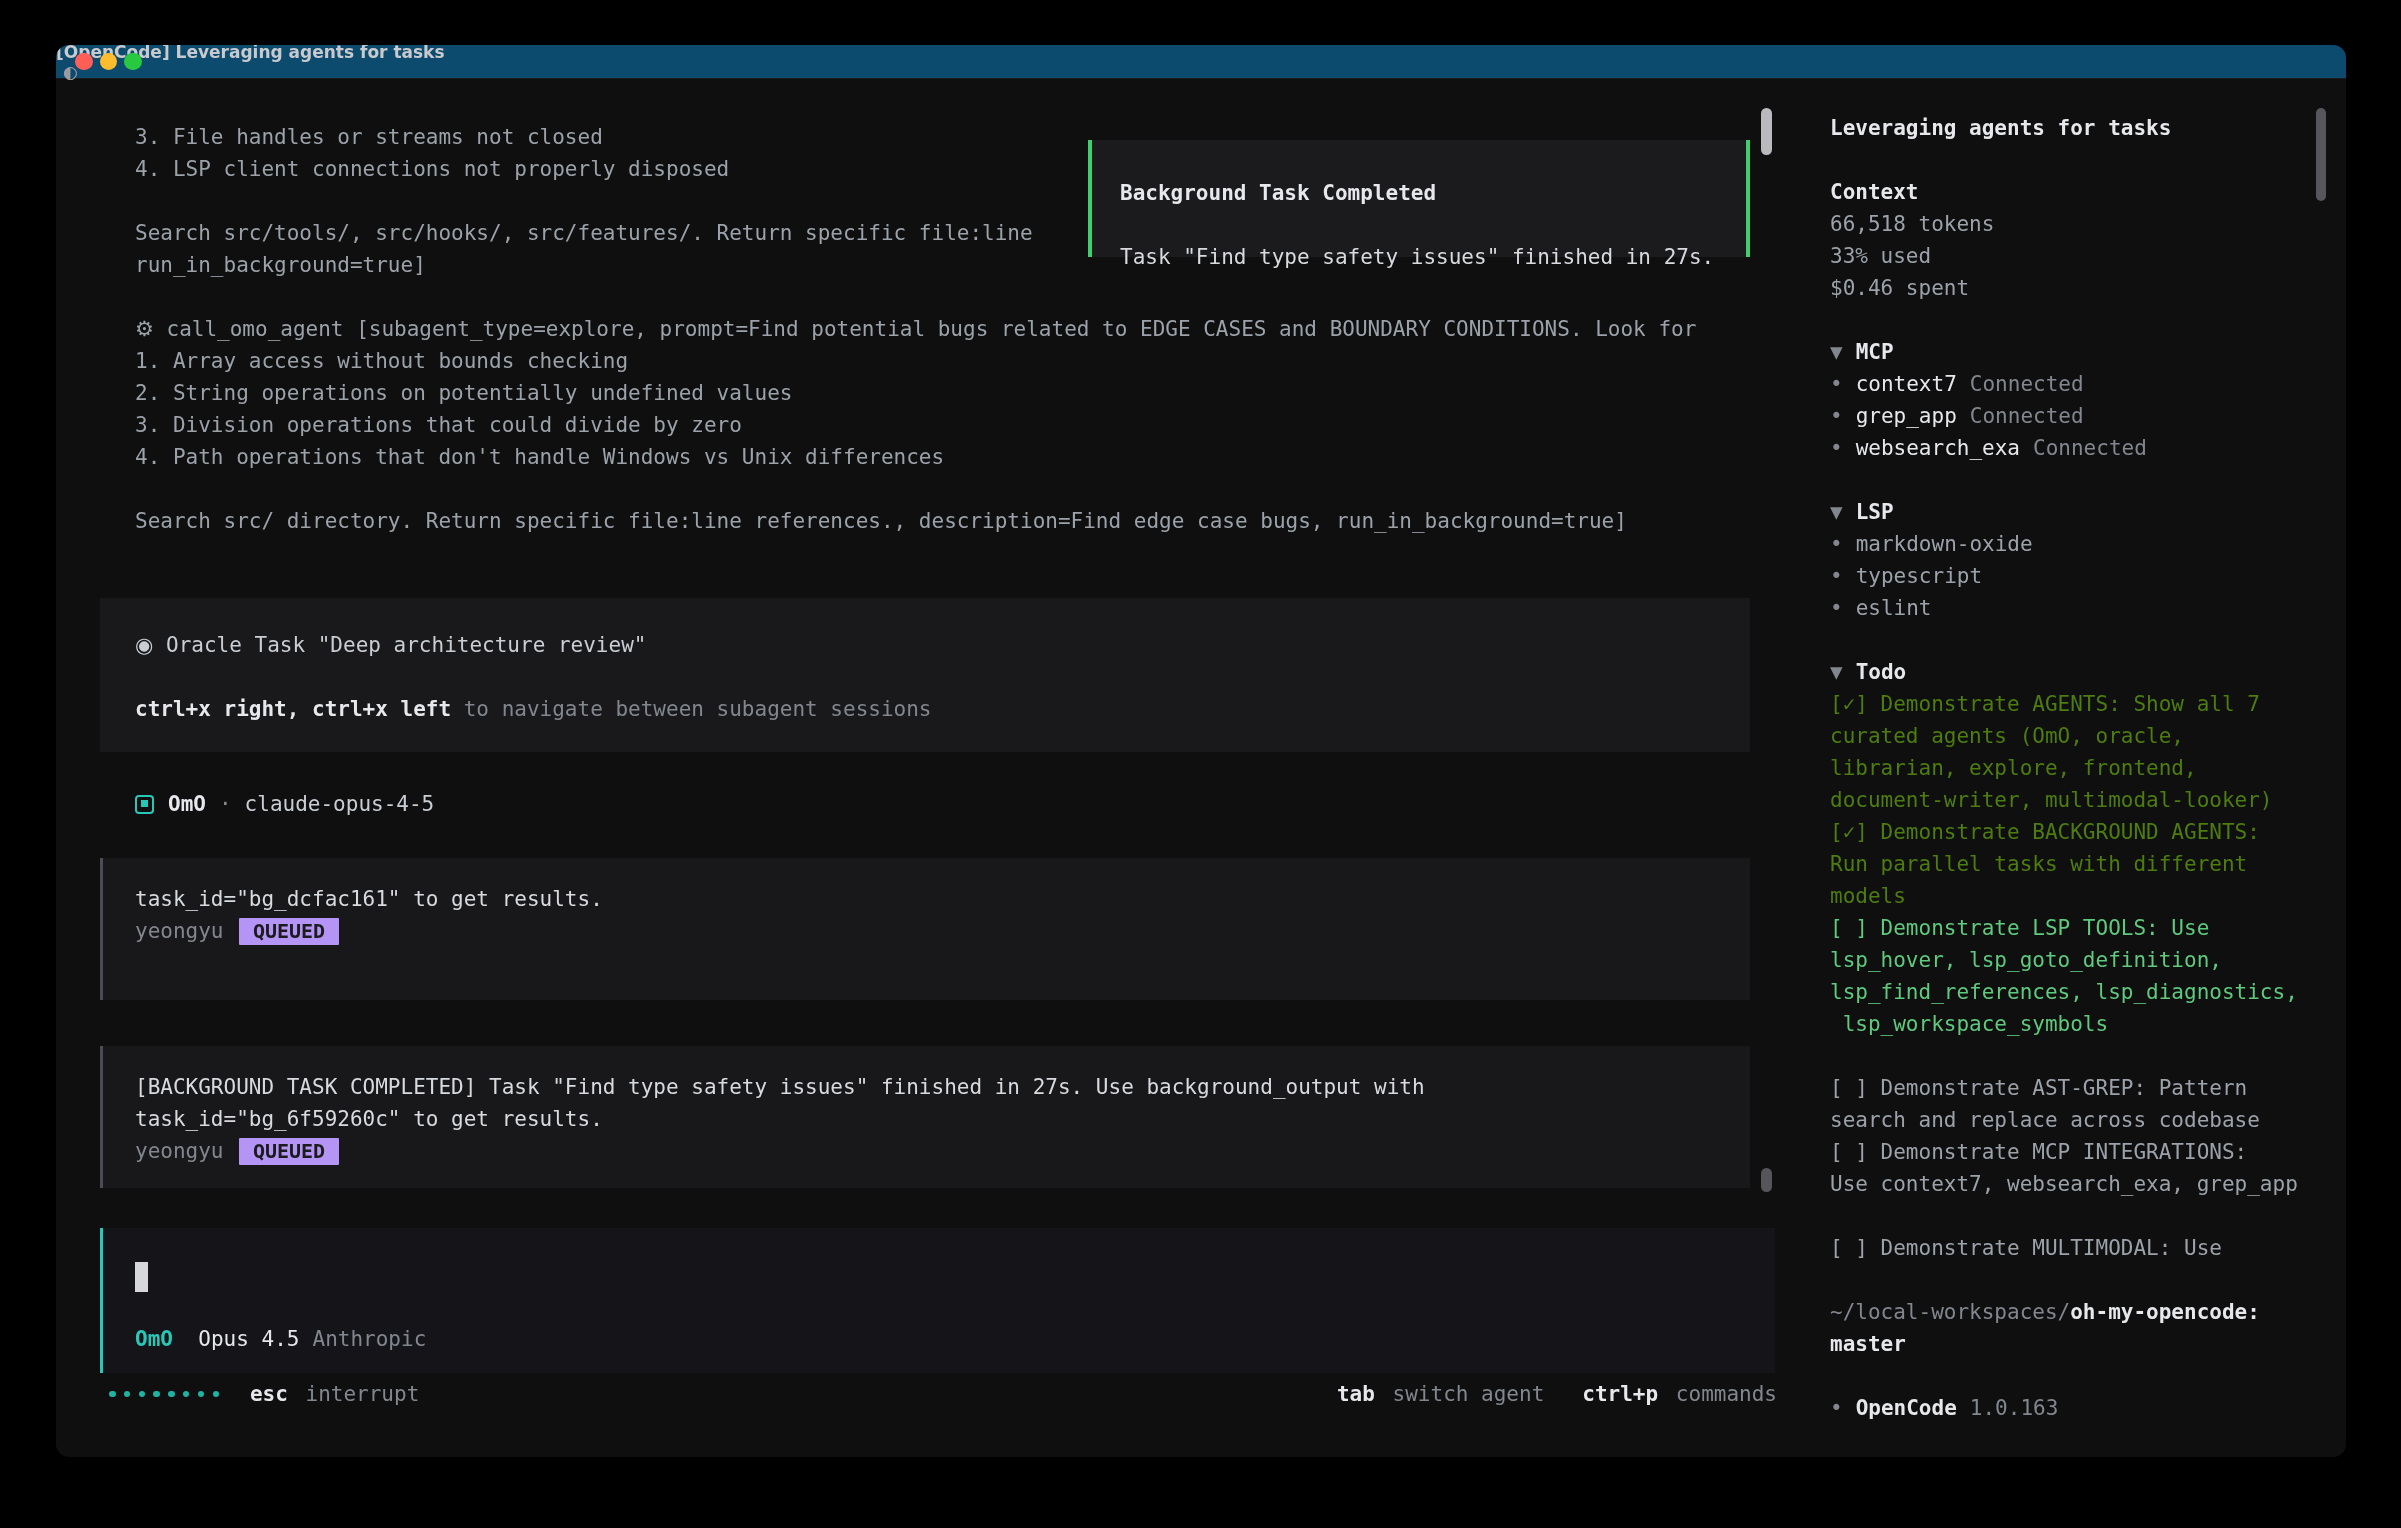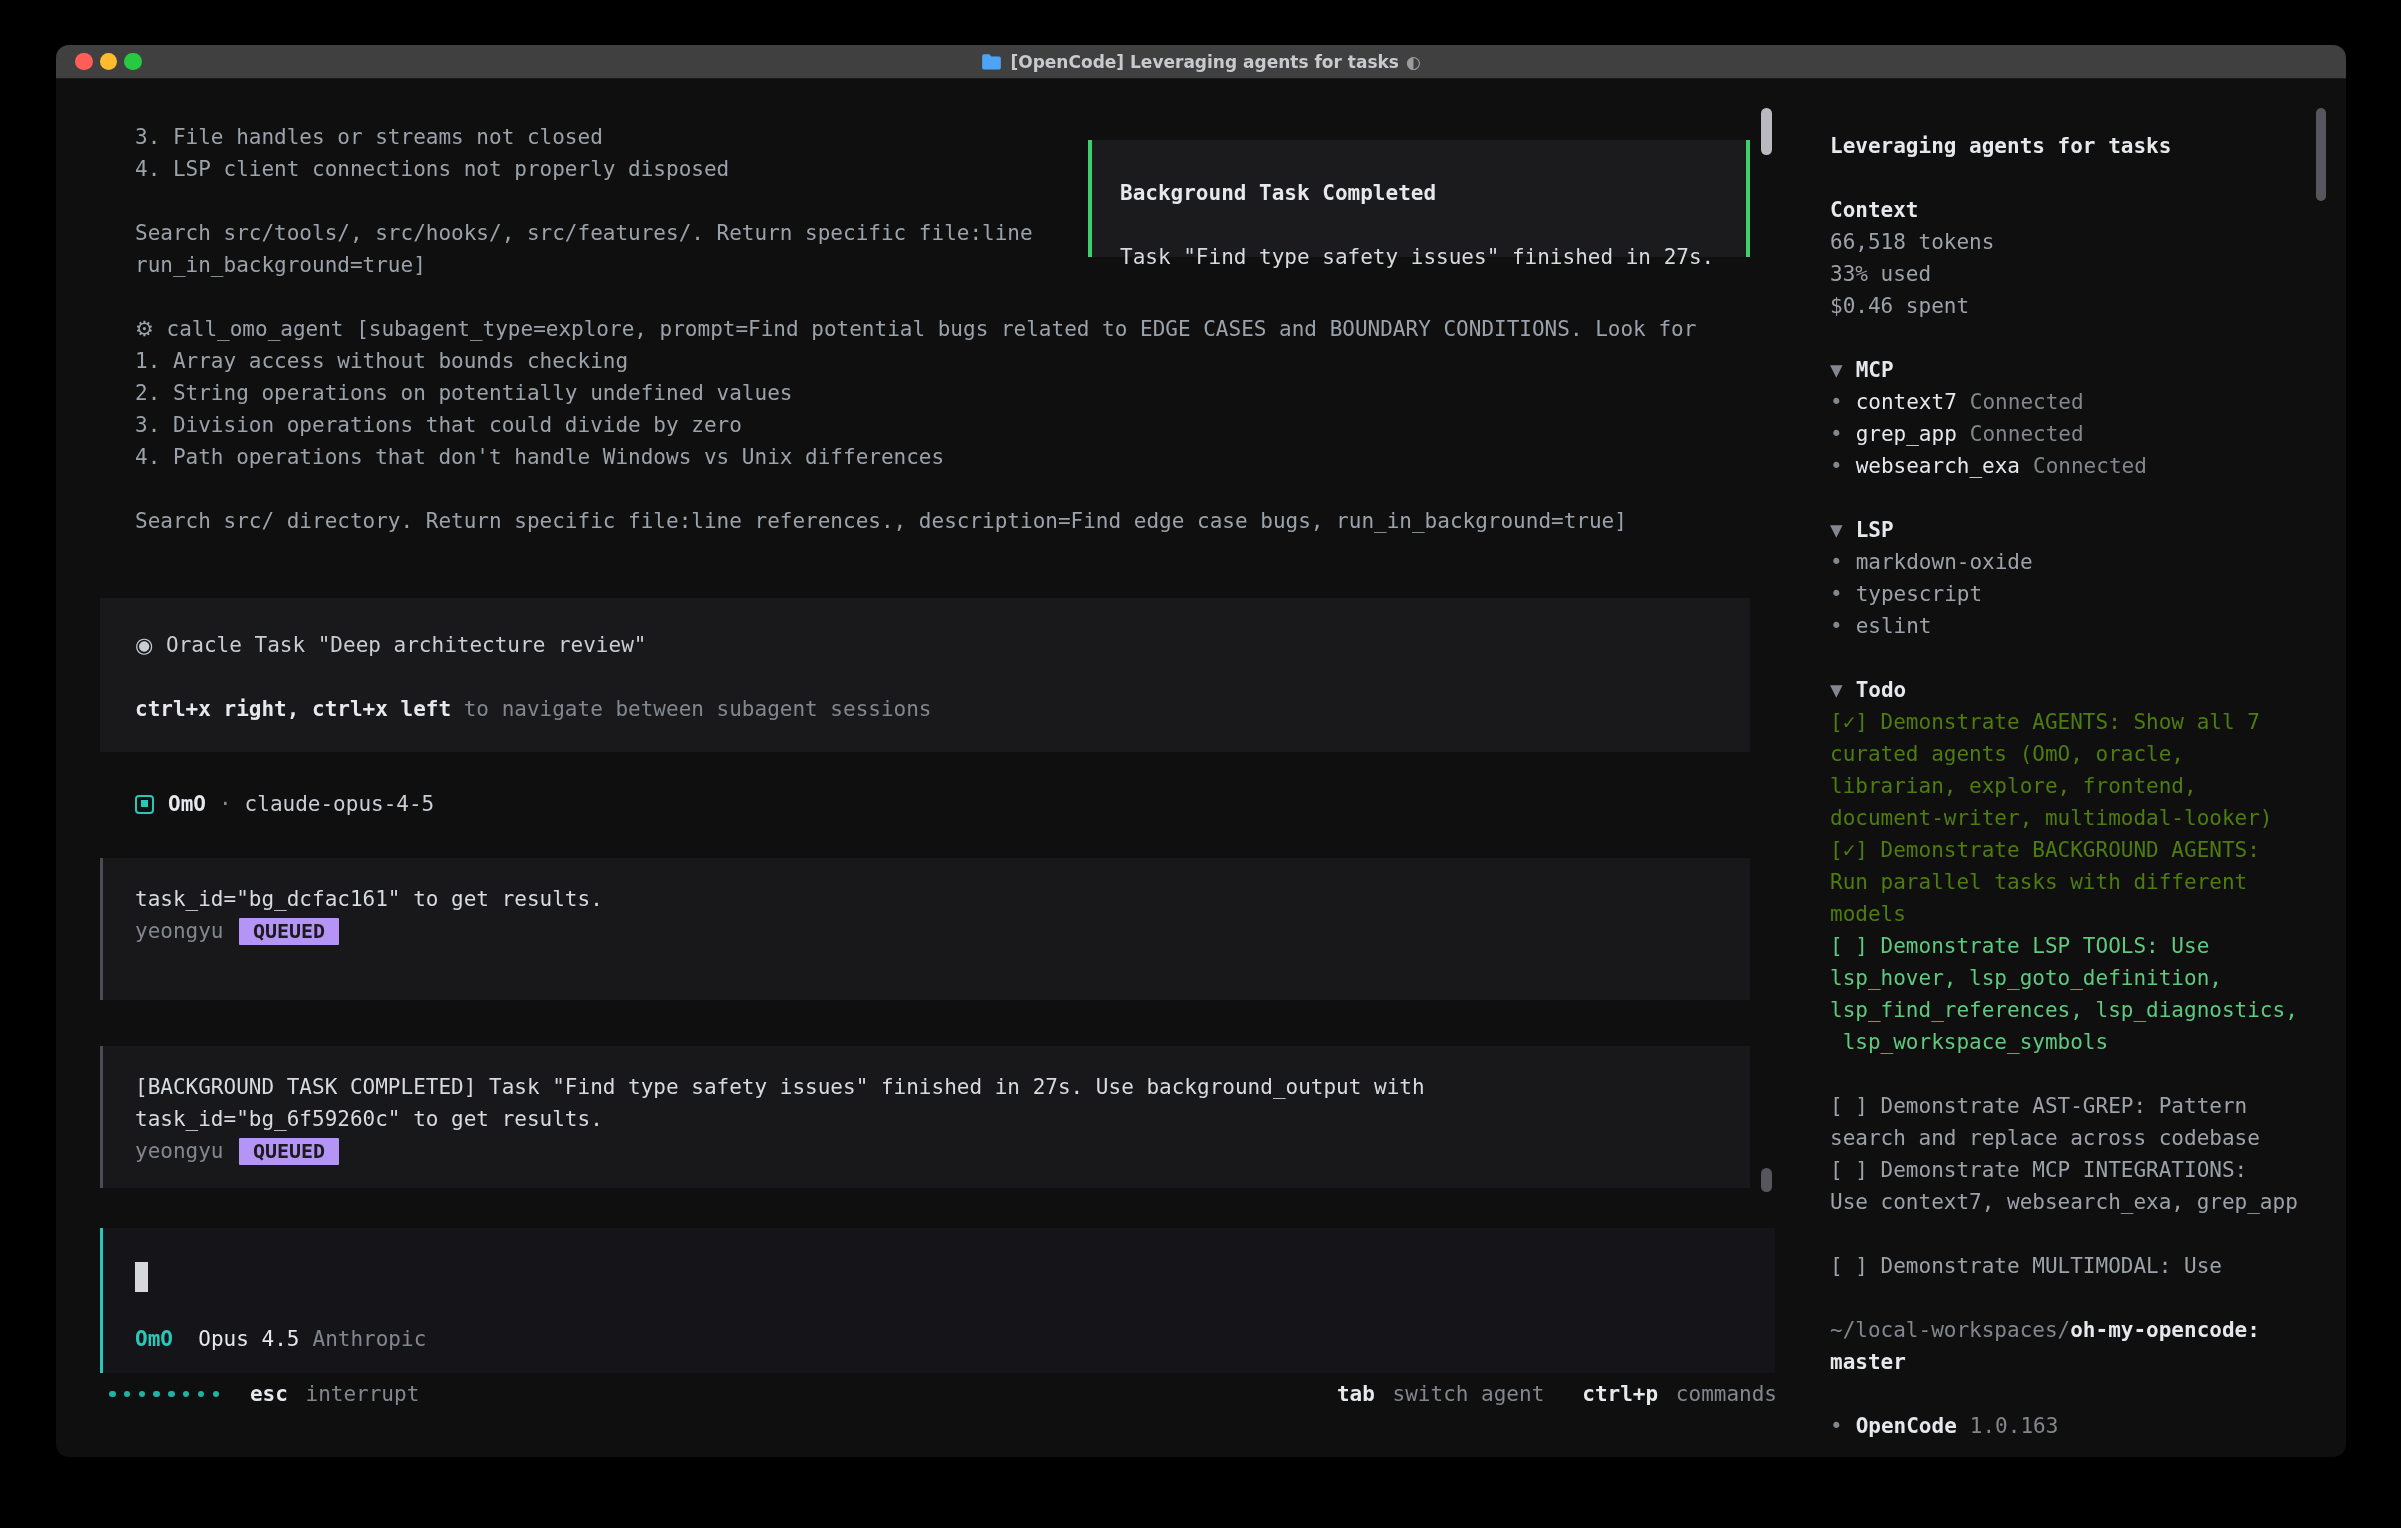--- a/index.html
+++ b/index.html
@@ -9,23 +9,23 @@
     font-family:"DejaVu Sans Mono", monospace;
   }
 
   .window {
     position:absolute; left:56px; top:45px; width:2290px; height:1412px;
     background:#0f0f10; border-radius:13px; overflow:hidden;
   }
 
   
   .titlebar {
-    position:relative; height:34px; background:#404040; border-bottom:1.2px solid #1b1b1d;
-    display:flex; align-items:center; justify-content:center;
-    font-family:"DejaVu Sans", sans-serif; font-size:17px; font-weight:bold; color:#c9cacd;
+    position:relative; height:34px; background:#0c4a6e; border-bottom:1.2px solid #1b1b1d;
+    display:flex; justify-content:center;
+    font-family:"DejaVu Sans", sans-serif; font-size:17px; font-weight:bold; color:#c9cacd;flex-direction:column;
   }
   .lights { position:absolute; left:19px; top:0; height:33px; display:flex; align-items:center; }
   .light { width:17.7px; height:17.7px; border-radius:50%; margin-right:7px; }
   .light.red { background:#ff5f57; } .light.yellow { background:#febc2e; } .light.green { background:#28c840; }
   .folder-ic { width:21px; height:17.7px; margin-right:8.3px; display:inline-block; }
   .title-spin { color:#9b9ba1; font-weight:normal; margin-left:7px; }
 
   
   .main {
     position:absolute; left:0; top:34px; width:1724px; height:1378px;
@@ -78,21 +78,21 @@
   }
 
   
   .thumb { position:absolute; border-radius:5.3px; }
   .thumb.main-top { left:1705px; top:63px; width:10.6px; height:47px; background:#b9b9be; }
   .thumb.main-bot { left:1705px; top:1123px; width:10.6px; height:23.6px; background:#55555a; }
   .thumb.side { left:2260px; top:63px; width:9.5px; height:93px; background:#56565c; }
 
   
   .sidebar {
-    position:absolute; left:1774px; top:34px; width:487px; padding-top:51px;
+    position:absolute; left:1774px; top:34px; width:487px; padding-top:33px;
     font-size:21px; line-height:32px; color:#9ba2aa;
   }
   .sp { height:32px; }
   .row { display:flex; align-items:center; height:32px; }
   .row .b { margin-right:13px; color:#82878f; }
   .row .g2 { margin-left:13px; }
   .wrap { white-space:pre-wrap; }
   .todo-done { color:#4d7c0f; }
   .todo-active { color:#5fc97d; }
   .todo-pending { color:#9ba2aa; }

